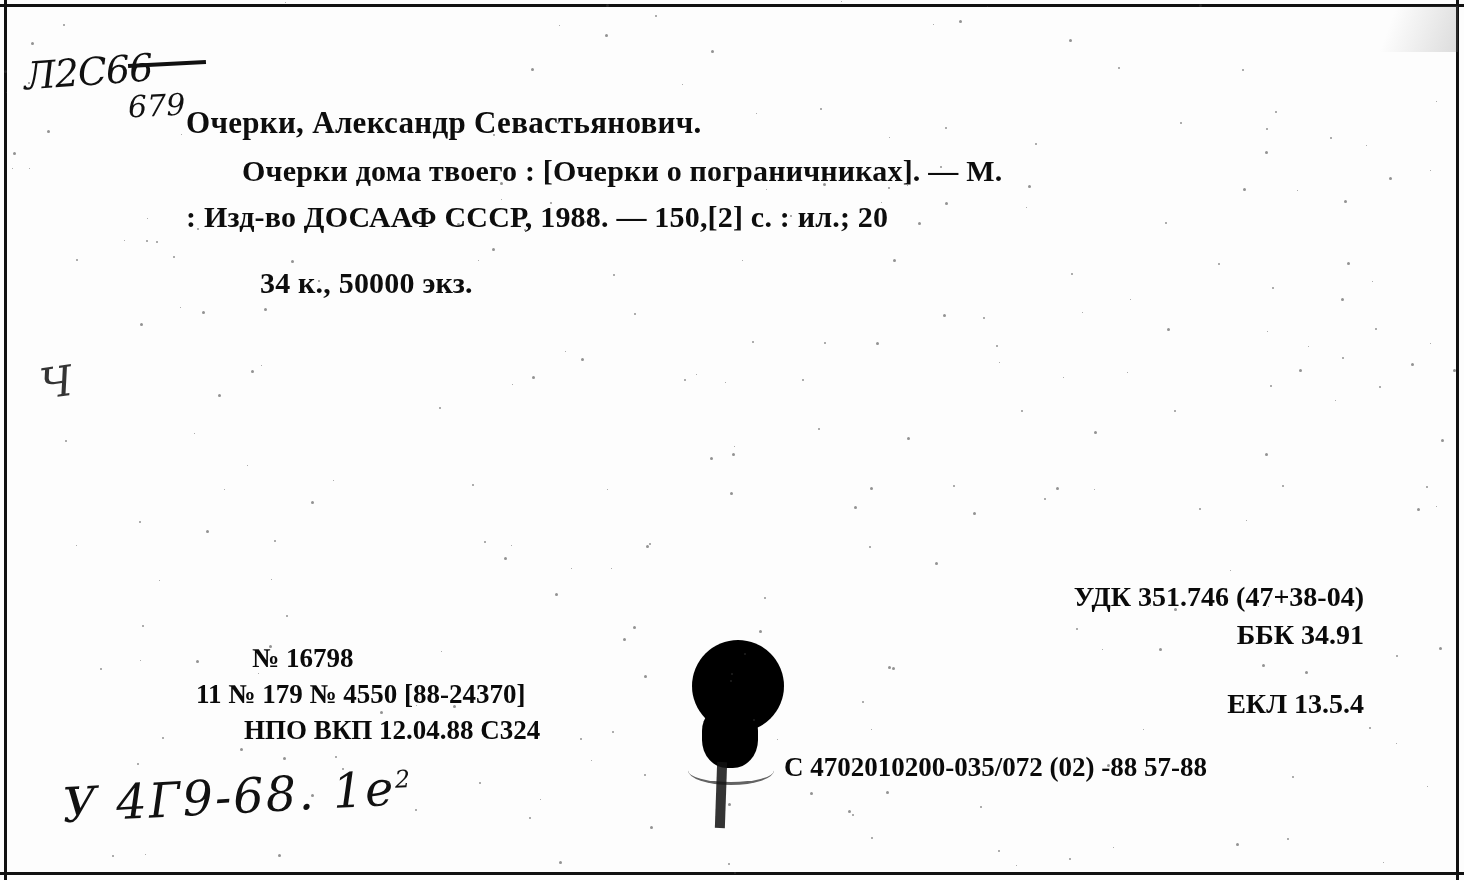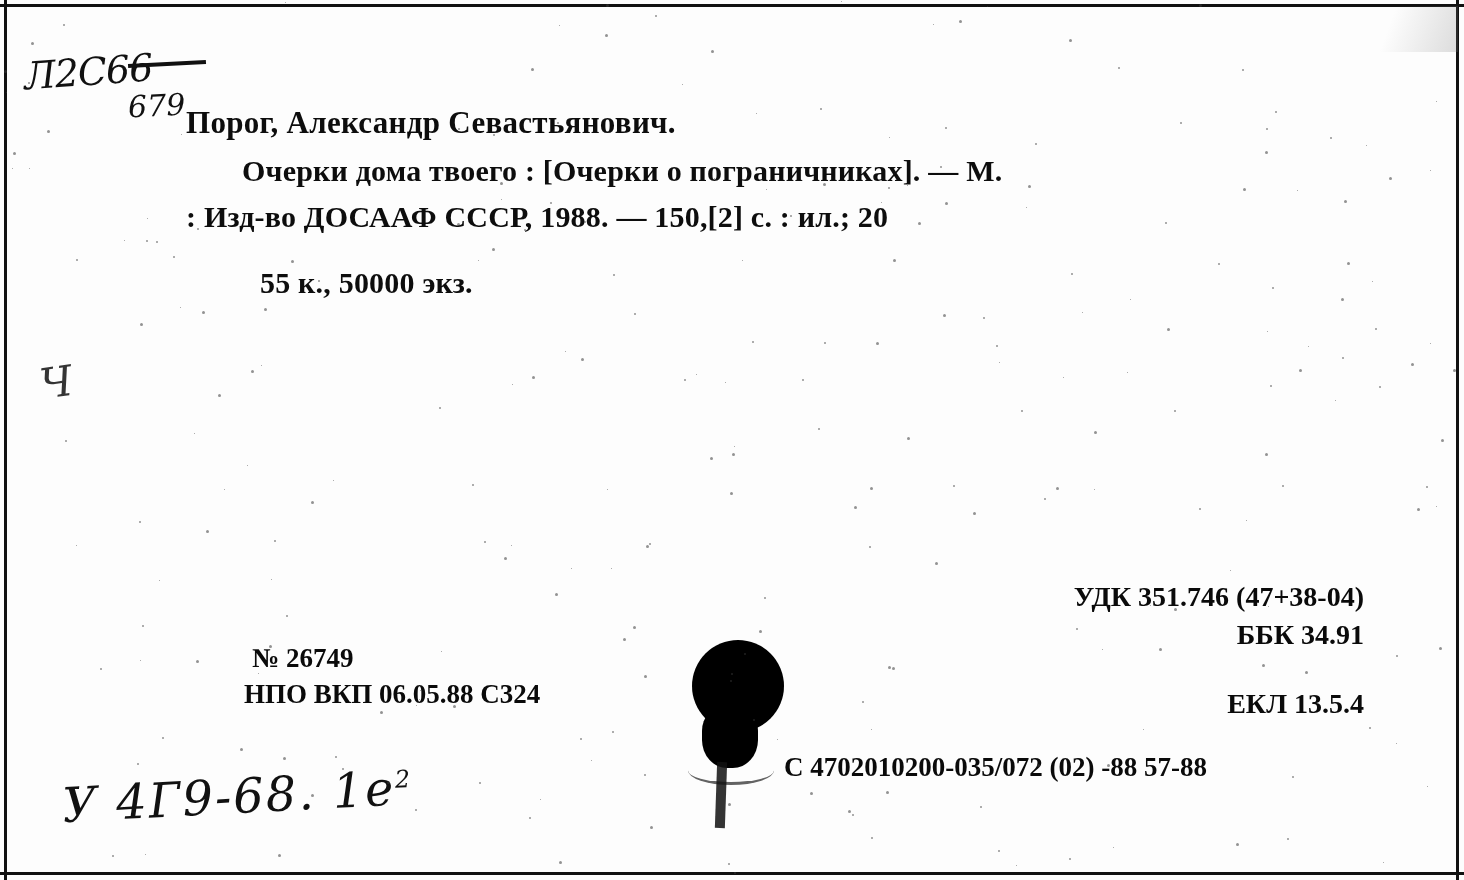--- a/index.html
+++ b/index.html
@@ -242,39 +242,40 @@
   <div class="border-right"></div>
   <div class="corner-scuff"></div>
 
   <div class="hand hand-top-num">Л2С66</div>
   <div class="hand-top-rule"></div>
   <div class="hand hand-top-den">679</div>
 
   <div class="hand hand-mid">Ч</div>
 
   <div class="bib">
-    <div class="author">Порог, Александр Севастьянович.</div>
+    <div class="author">Очерки, Александр Севастьянович.</div>
     <div class="title-block">
       <span class="indent">Очерки дома твоего : [Очерки о пограничниках]. — М.</span>
       <span class="hang">: Изд-во ДОСААФ СССР, 1988. — 150,[2] с. : ил.; 20</span>
-      <span class="price">55 к., 50000 экз.</span>
+      <span class="price">34 к., 50000 экз.</span>
     </div>
   </div>
 
 
   <div class="class-block">
     <div>УДК 351.746 (47+38-04)</div>
     <div>ББК 34.91</div>
   </div>
   <div class="ekl">ЕКЛ 13.5.4</div>
   <div class="isbn-line">С 4702010200-035/072 (02) -88 57-88</div>
 
   <div class="order-block">
-    <span class="l1">№ 26749</span>
-    <span class="l3">НПО ВКП 06.05.88 С324</span>
+    <span class="l1">№ 16798</span>
+    <span class="l2">11 № 179 № 4550 [88-24370]</span>
+    <span class="l3">НПО ВКП 12.04.88 С324</span>
   </div>
 
   <div class="blot-head"></div>
   <div class="blot-neck"></div>
   <div class="blot-splash"></div>
   <div class="blot-tail"></div>
 
   <div class="hand hand-bottom">
     <span>У 4Г9-68. 1е</span><sup>2</sup>
   </div>

